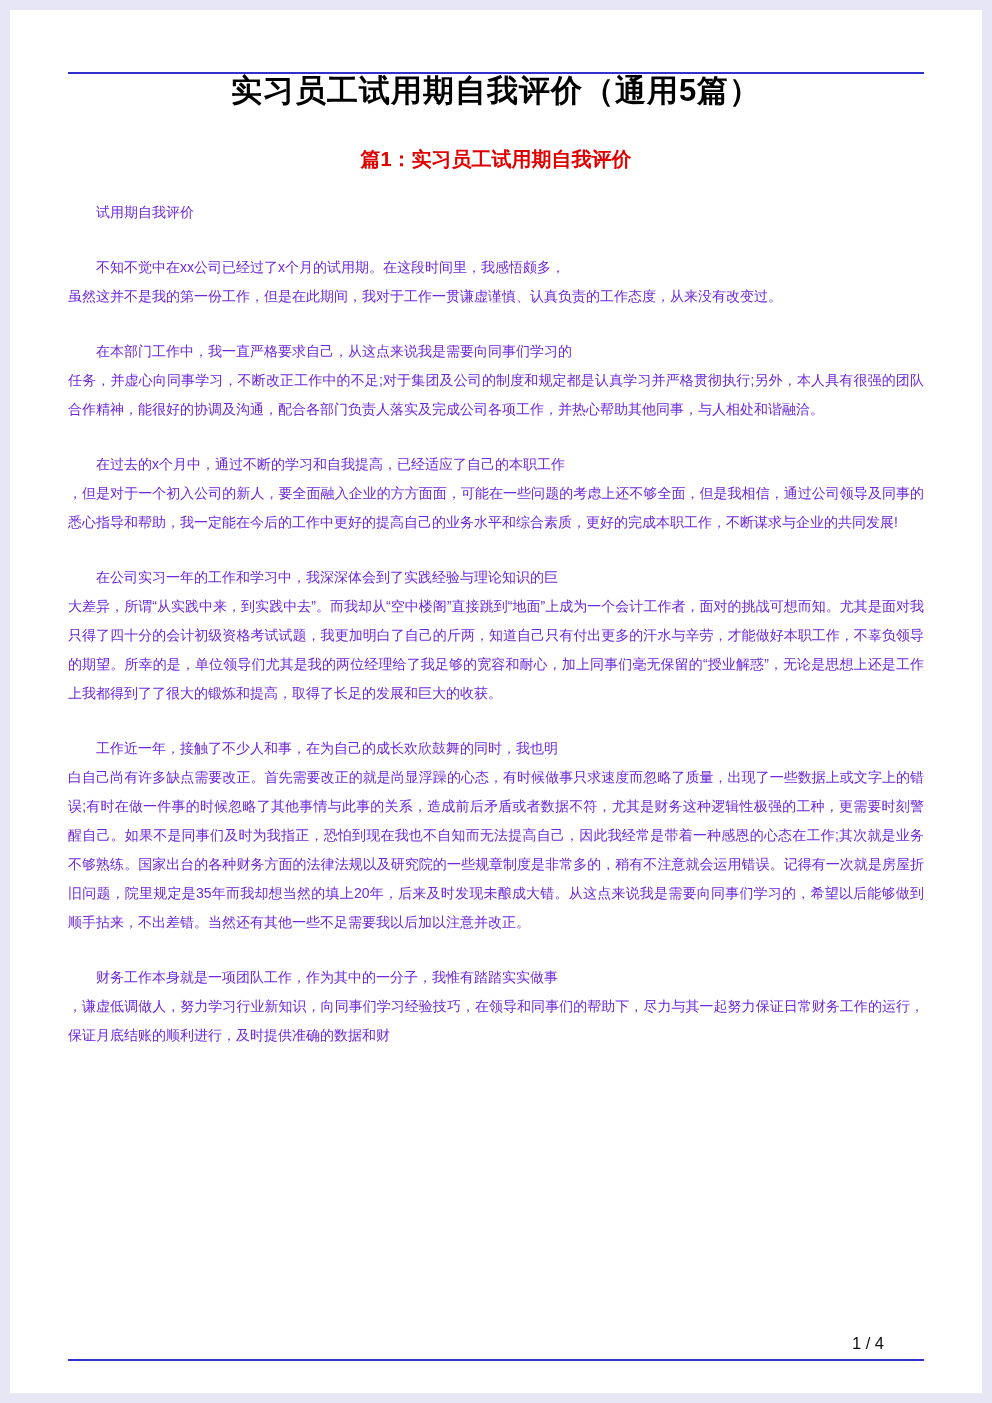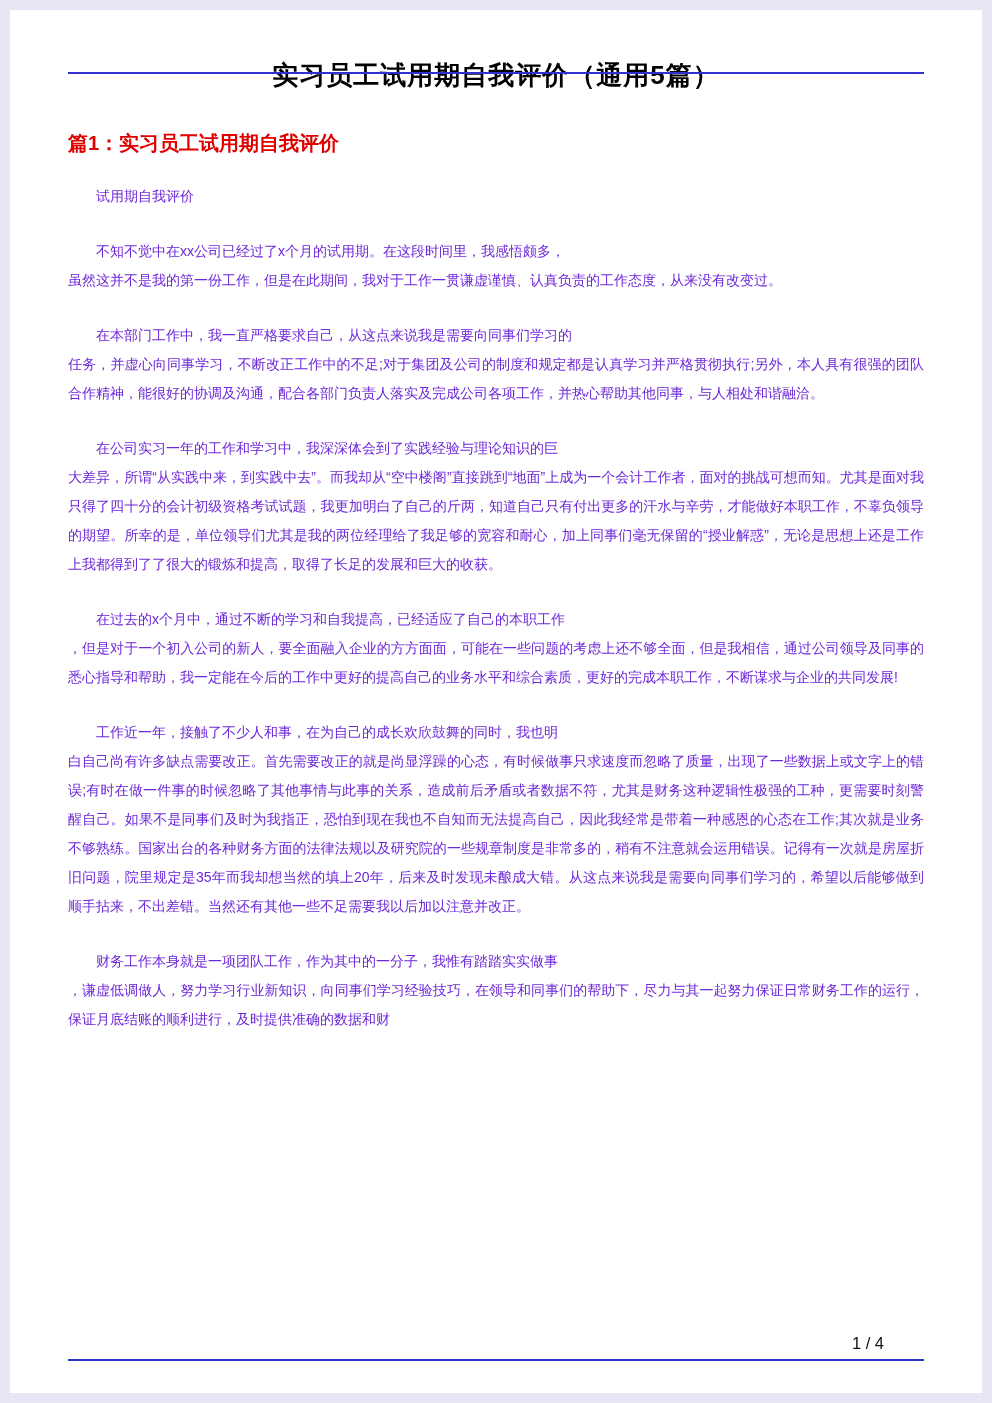--- a/index.html
+++ b/index.html
@@ -28,36 +28,36 @@
     right: 58px;
     height: 2px;
     background: #3030cf;
   }
   .rule-top { top: 62px; }
   .rule-bottom { bottom: 32px; }
   .content {
     padding: 0 58px;
   }
   .doc-title {
-    margin: 0;
+    margin: 16px;
     padding-top: 48px;
     text-align: center;
-    font-size: 26px;
+    font-size: 31px;
     line-height: 34px;
     font-weight: bold;
     color: #000000;
     letter-spacing: 1px;
   }
   .section-heading {
     margin: 38px 0 0 0;
     font-size: 20px;
     line-height: 26px;
     font-weight: bold;
     color: #e00000;
-    text-align: left;
+    text-align: center;
   }
   .para {
     margin: 26px 0 0 0;
     font-size: 14px;
     line-height: 29px;
     color: #6d28d9;
     text-align: justify;
     text-indent: 2em;
     white-space: pre-wrap;
     word-break: break-all;
@@ -80,24 +80,24 @@
     <h1 class="doc-title">实习员工试用期自我评价（通用5篇）</h1>
 
     <h2 class="section-heading">篇1：实习员工试用期自我评价</h2>
 
     <div>
         <p class="para">试用期自我评价</p>
         <p class="para">不知不觉中在xx公司已经过了x个月的试用期。在这段时间里，我感悟颇多，
 虽然这并不是我的第一份工作，但是在此期间，我对于工作一贯谦虚谨慎、认真负责的工作态度，从来没有改变过。</p>
         <p class="para">在本部门工作中，我一直严格要求自己，从这点来说我是需要向同事们学习的
 任务，并虚心向同事学习，不断改正工作中的不足;对于集团及公司的制度和规定都是认真学习并严格贯彻执行;另外，本人具有很强的团队合作精神，能很好的协调及沟通，配合各部门负责人落实及完成公司各项工作，并热心帮助其他同事，与人相处和谐融洽。</p>
+        <p class="para">在过去的x个月中，通过不断的学习和自我提高，已经适应了自己的本职工作
+，但是对于一个初入公司的新人，要全面融入企业的方方面面，可能在一些问题的考虑上还不够全面，但是我相信，通过公司领导及同事的悉心指导和帮助，我一定能在今后的工作中更好的提高自己的业务水平和综合素质，更好的完成本职工作，不断谋求与企业的共同发展!</p>
         <p class="para">在公司实习一年的工作和学习中，我深深体会到了实践经验与理论知识的巨
 大差异，所谓“从实践中来，到实践中去”。而我却从“空中楼阁”直接跳到“地面”上成为一个会计工作者，面对的挑战可想而知。尤其是面对我只得了四十分的会计初级资格考试试题，我更加明白了自己的斤两，知道自己只有付出更多的汗水与辛劳，才能做好本职工作，不辜负领导的期望。所幸的是，单位领导们尤其是我的两位经理给了我足够的宽容和耐心，加上同事们毫无保留的“授业解惑”，无论是思想上还是工作上我都得到了了很大的锻炼和提高，取得了长足的发展和巨大的收获。</p>
-        <p class="para">在过去的x个月中，通过不断的学习和自我提高，已经适应了自己的本职工作
-，但是对于一个初入公司的新人，要全面融入企业的方方面面，可能在一些问题的考虑上还不够全面，但是我相信，通过公司领导及同事的悉心指导和帮助，我一定能在今后的工作中更好的提高自己的业务水平和综合素质，更好的完成本职工作，不断谋求与企业的共同发展!</p>
         <p class="para">工作近一年，接触了不少人和事，在为自己的成长欢欣鼓舞的同时，我也明
 白自己尚有许多缺点需要改正。首先需要改正的就是尚显浮躁的心态，有时候做事只求速度而忽略了质量，出现了一些数据上或文字上的错误;有时在做一件事的时候忽略了其他事情与此事的关系，造成前后矛盾或者数据不符，尤其是财务这种逻辑性极强的工种，更需要时刻警醒自己。如果不是同事们及时为我指正，恐怕到现在我也不自知而无法提高自己，因此我经常是带着一种感恩的心态在工作;其次就是业务不够熟练。国家出台的各种财务方面的法律法规以及研究院的一些规章制度是非常多的，稍有不注意就会运用错误。记得有一次就是房屋折旧问题，院里规定是35年而我却想当然的填上20年，后来及时发现未酿成大错。从这点来说我是需要向同事们学习的，希望以后能够做到顺手拈来，不出差错。当然还有其他一些不足需要我以后加以注意并改正。</p>
         <p class="para">财务工作本身就是一项团队工作，作为其中的一分子，我惟有踏踏实实做事
 ，谦虚低调做人，努力学习行业新知识，向同事们学习经验技巧，在领导和同事们的帮助下，尽力与其一起努力保证日常财务工作的运行，保证月底结账的顺利进行，及时提供准确的数据和财</p>
       </div>
   </div>
 
   <span class="page-num">1 / 4</span>
 
   <div class="rule rule-bottom"></div>

